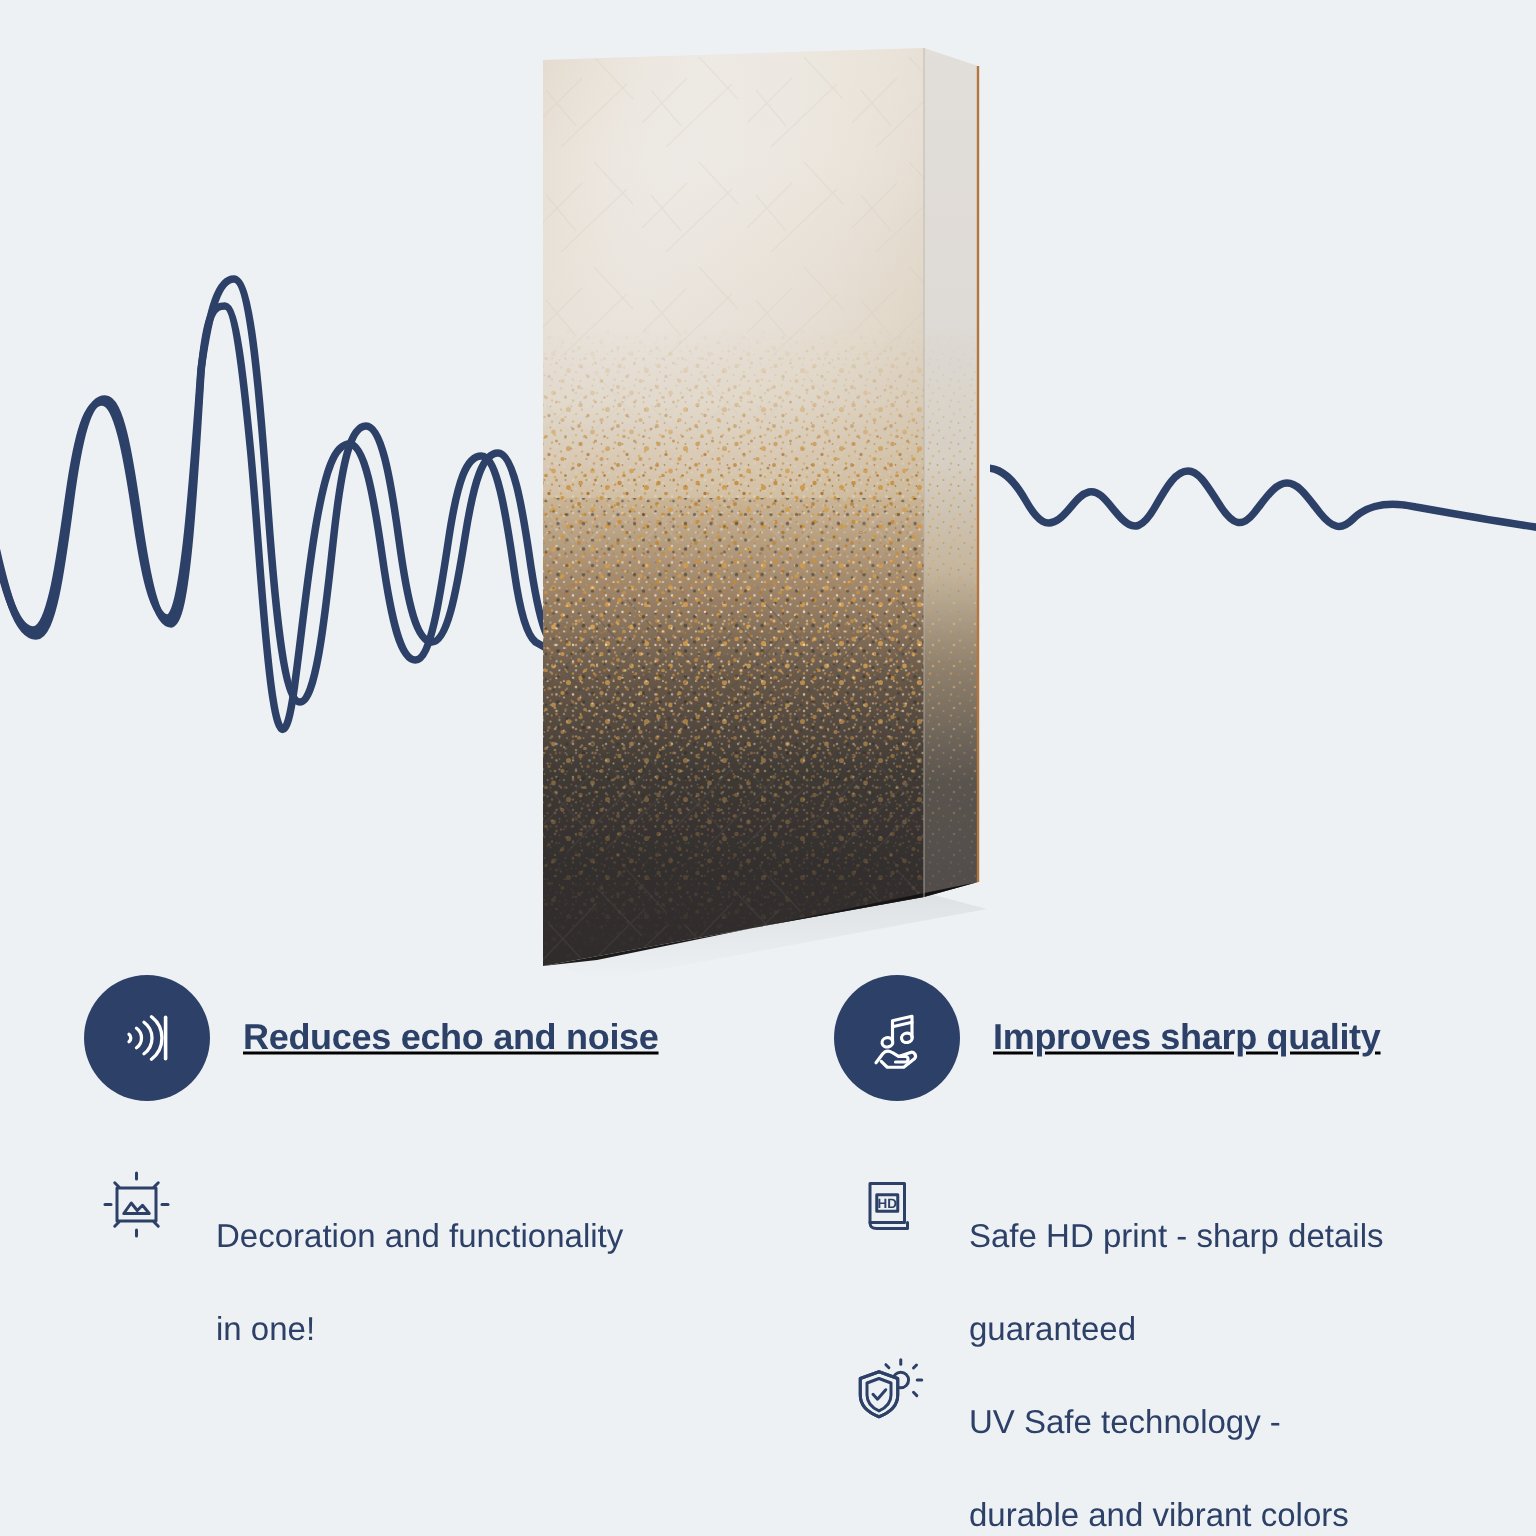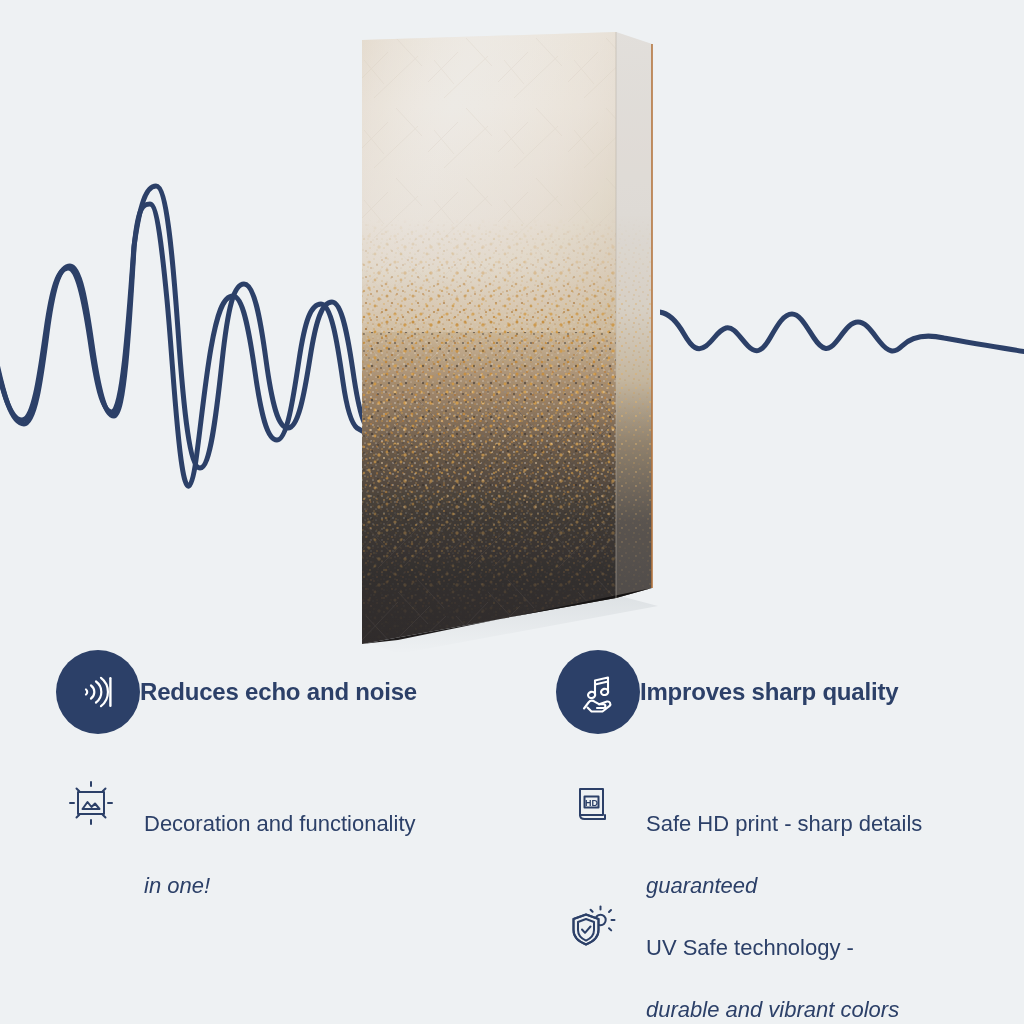--- a/index.html
+++ b/index.html
@@ -46,20 +46,22 @@
     left: 0;
     top: 636px;
     width: 1024px;
     height: 388px;
   }
 
   .badge-row {
     position: absolute;
     display: flex;
     align-items: center;
+    gap: 22px;
+    text-decoration: underline;
   }
   .badge-row.left  { left: 56px;  top: 14px; }
   .badge-row.right { left: 556px; top: 14px; }
 
   .badge-circle {
     width: 84px;
     height: 84px;
     border-radius: 50%;
     background: #2c4068;
     flex: 0 0 84px;
@@ -95,21 +97,21 @@
     align-items: center;
     justify-content: center;
   }
   .feature-text {
     font-size: 22px;
     color: #2c4068;
     line-height: 31px;
     padding-top: 3px;
     white-space: pre-line;
   }
-  .line2 { display: block; font-style: italic; }
+  .line2 { display: block; }
 </style>
 </head>
 <body>
 
 <div id="stage">
 
   <svg id="waveform-layer" viewBox="0 0 1024 1024" width="1024" height="1024">
     <defs>
       <clipPath id="clip-left-wave">
         <rect x="-20" y="140" width="382" height="420"></rect>

